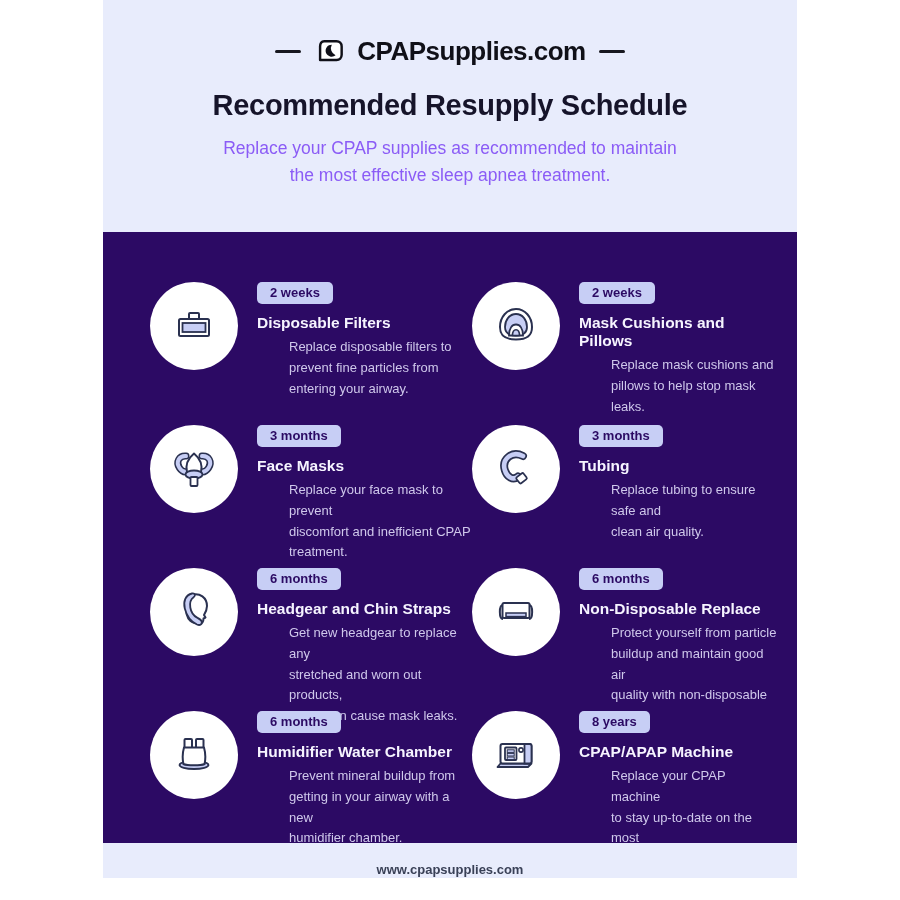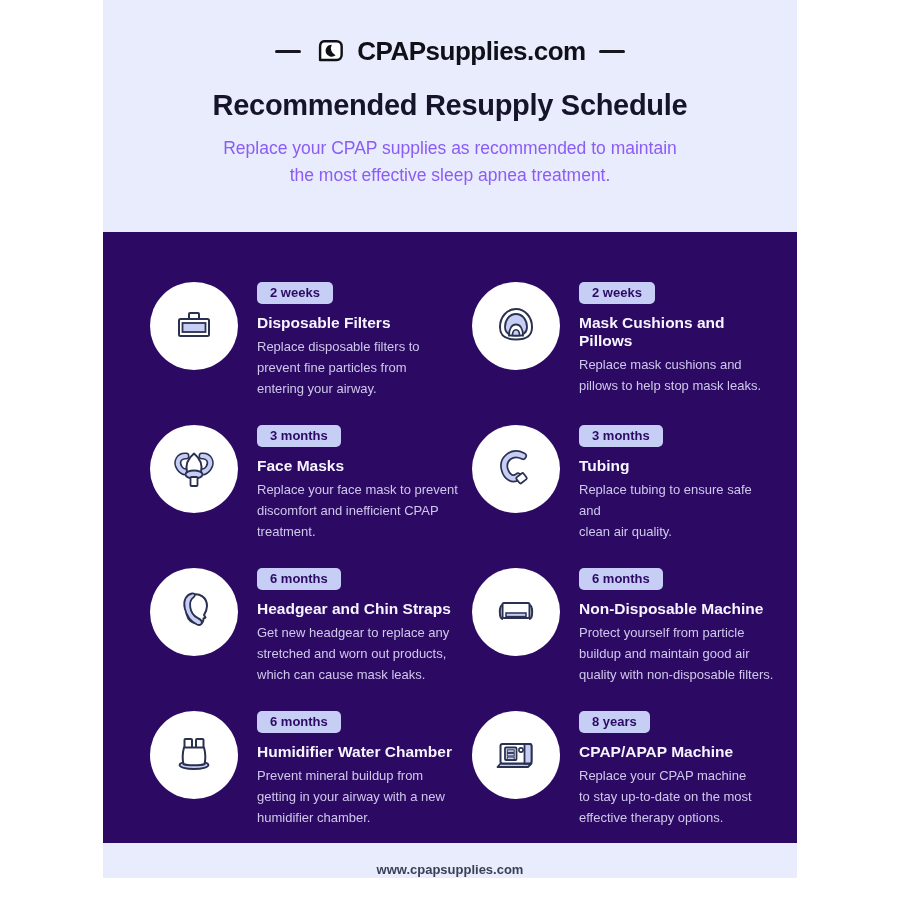--- a/index.html
+++ b/index.html
@@ -22,21 +22,21 @@
         padding:50px 20px 0 47px;
         display:grid;grid-template-columns:322px 1fr;grid-template-rows:143px 143px 143px auto;}
   .item{display:flex;align-items:flex-start;gap:19px;}
   .icon-circle{width:88px;height:88px;border-radius:50%;background:#ffffff;flex:0 0 auto;
                display:flex;align-items:center;justify-content:center;}
   .icon-circle svg{display:block;}
   .item-text{padding-top:0;}
   .badge{display:inline-block;background:#c7cef5;color:#2b0a63;font-size:13px;font-weight:700;
          padding:3px 13px 4px 13px;border-radius:5px;}
   .item-title{margin-top:10px;font-size:15.5px;font-weight:700;color:#f6f4ff;}
-  .item-desc{margin-top:5px;font-size:13px;line-height:1.6;color:#cfc8eb;white-space:pre-line;}
+  .item-desc{margin-top:5px;font-size:13px;line-height:1.6;color:#cfc8eb;white-space:pre-line;margin-left:32px;}
   
   .footer{background:#e8ecfc;flex:1 1 auto;text-align:center;padding-top:17px;box-sizing:border-box;}
   .footer-url{font-size:13px;font-weight:700;color:#3a4157;}
 </style>
 </head>
 <body>
 
 <div class="doc">
 
   <div class="header">
@@ -151,21 +151,21 @@
       <div class="icon-circle">
         <svg width="48" height="48" viewBox="0 0 48 48">
           <path d="M11 17 C6.8 17 6.8 31 11 31" fill="none" stroke="#2a3150" stroke-width="2"></path>
           <path d="M37 17 C41.2 17 41.2 31 37 31" fill="none" stroke="#2a3150" stroke-width="2"></path>
           <rect x="10.5" y="15" width="27" height="15" rx="1.5" fill="#fff" stroke="#2a3150" stroke-width="2"></rect>
           <rect x="14" y="25" width="20" height="3.6" fill="#c7cef5" stroke="#2a3150" stroke-width="1.5"></rect>
         </svg>
       </div>
       <div class="item-text">
         <span class="badge">6 months</span>
-        <div class="item-title">Non-Disposable Machine</div>
+        <div class="item-title">Non-Disposable Replace</div>
         <div class="item-desc">Protect yourself from particle
 buildup and maintain good air
 quality with non-disposable filters.</div>
       </div>
     </div>
 
     <div class="item">
       <div class="icon-circle">
         <svg width="48" height="48" viewBox="0 0 48 48">
           <rect x="14.5" y="8" width="7.5" height="9" rx="1" fill="#fff" stroke="#2a3150" stroke-width="2"></rect>

